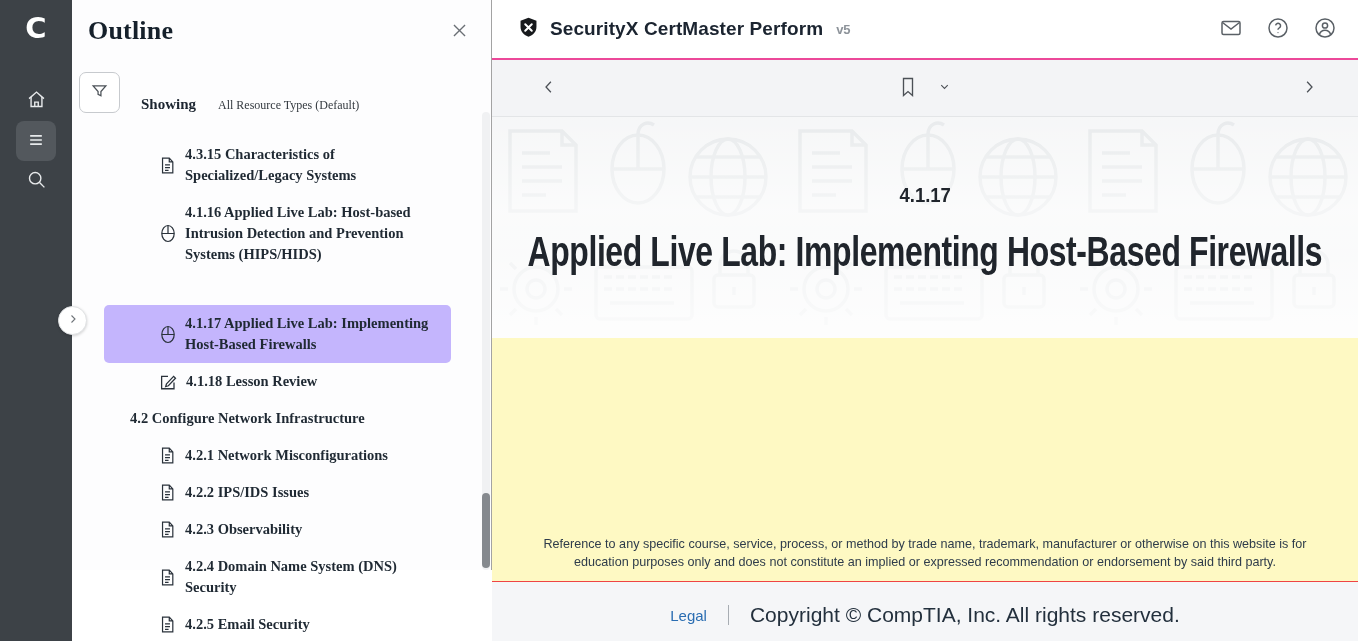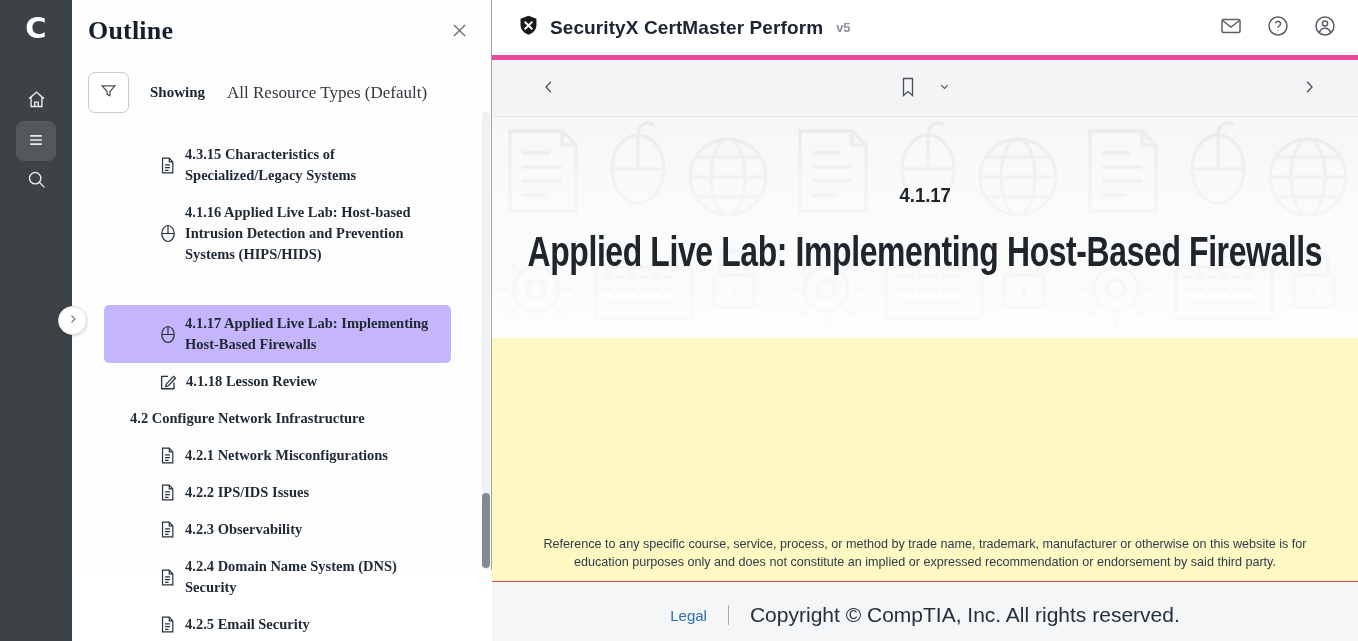--- a/index.html
+++ b/index.html
@@ -25,25 +25,25 @@
     align-items:center; justify-content:center; cursor:pointer; }
 
   
   .outline-panel { width:420px; flex:0 0 420px; background:#fdfdfe; height:570px;
     position:relative; border-right:1px solid #a3a3a3;font-family:Liberation Serif, serif; }
   .outline-head { display:flex; align-items:flex-start; justify-content:space-between;
     padding:16px 22px 0 16px; }
   .outline-title { font-size:26px; font-weight:700; color:#15202b; letter-spacing:.2px; }
   .outline-close { background:none; border:none; cursor:pointer; margin-top:5px; }
 
-  .filter-row { display:flex; align-items:center; margin:26px 0 0 16px; }
+  .filter-row { display:flex; align-items:flex-end; margin:26px 0 0 7px; }
   .filter-btn { width:41px; height:41px; border:1px solid #c7cace; border-radius:7px;
     background:#fff; display:flex; align-items:center; justify-content:center; cursor:pointer; }
   .filter-showing { font-size:15px; font-weight:700; color:#1c2530; margin-left:21px; }
-  .filter-value { font-size:17px; color:#33393f; margin-left:22px; }
+  .filter-value { font-size:12px; color:#33393f; margin-left:22px; }
 
   .outline-list { list-style:none; margin-top:23px; }
   .outline-item { display:flex; gap:9px; padding:8px 8px 8px 55px; margin:0 0 0 32px;
     width:347px; cursor:pointer; border-radius:5px; }
   .outline-item.selected { background:#c4b5fd;margin-top:32px; }
   .outline-item.section { padding-left:13px; margin-left:45px; }
   .item-icon { flex:0 0 17px; display:flex; align-items:center; justify-content:center; }
   .item-icon svg { stroke:#2a323b; }
   .item-label { font-size:14.5px; font-weight:700; color:#1f2933; line-height:1.45;
     max-width:258px; }
@@ -51,21 +51,21 @@
 
   
   .o-scroll-track { position:absolute; top:112px; right:1px; width:8px; bottom:0;
     background:#f0f1f3; border-radius:4px; }
   .o-scroll-thumb { position:absolute; top:381px; left:0; width:8px; height:75px;
     background:#85898e; border-radius:4px; cursor:pointer; }
 
   
   .main { flex:1; display:flex; flex-direction:column; height:641px; min-width:0; }
 
-  .top-header { height:60px; background:#fff; border-bottom:5px solid #ec4899;
+  .top-header { height:60px; background:#fff; border-bottom:2px solid #ec4899;
     display:flex; align-items:center; padding:0 18px 0 25px; flex:0 0 60px; }
   .brand { display:flex; align-items:center; gap:10px; }
   .brand-title { font-size:19px; font-weight:700; color:#1b2430; letter-spacing:.1px; }
   .brand-version { font-size:13px; font-weight:700; color:#8d939a; margin-left:3px; }
   .header-actions { margin-left:auto; display:flex; align-items:center; gap:17px; }
   .hdr-btn { background:none; border:none; cursor:pointer; width:30px; height:30px;
     display:flex; align-items:center; justify-content:center; }
   .hdr-btn svg { stroke:#5a6066; }
 
   .navbar { height:57px; flex:0 0 57px; background:#f3f4f6; border-bottom:1px solid #e3e5e7;

